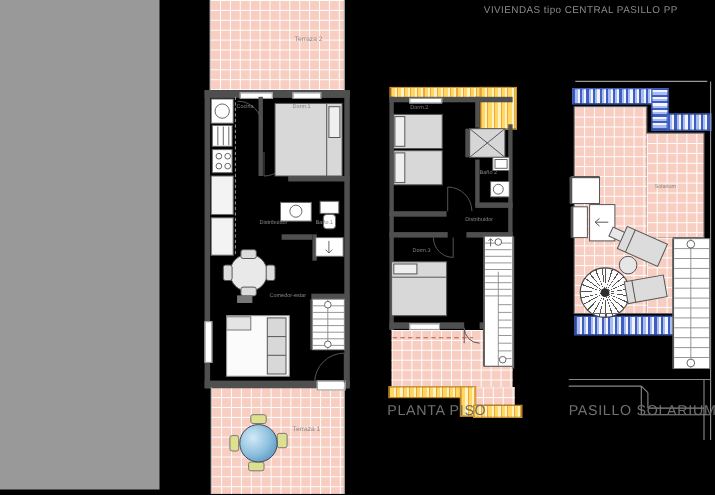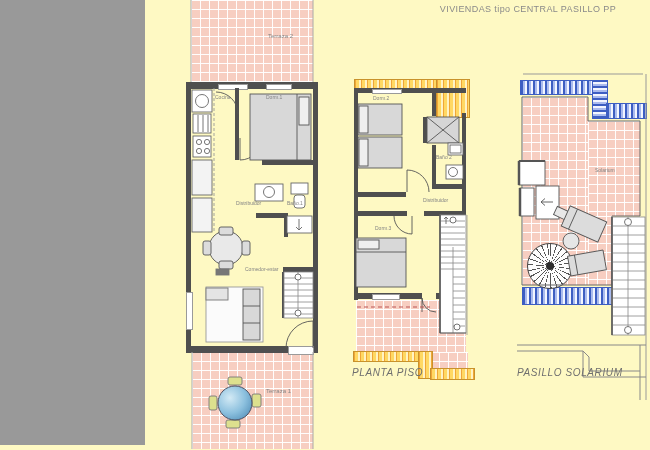--- a/index.html
+++ b/index.html
@@ -1,33 +1,33 @@
 <!DOCTYPE html>
 <html><head>
 <meta charset="utf-8">
 <style>
   html,body{margin:0;padding:0;background:#fff;}
-  #canvas{position:relative;width:650px;height:450px;background:#fef9c3;overflow:hidden;
+  #canvas{position:relative;width:650px;height:450px;background:#000000;overflow:hidden;
           font-family:"Liberation Sans", sans-serif;}
   .abs{position:absolute;}
   .wall{position:absolute;background:#4f4f4f;}
   .win{position:absolute;background:#fff;border:0.5px solid #9a9a9a;}
   .tile{position:absolute;background-color:#f7cec1;
         background-image:linear-gradient(rgba(255,255,255,.95) 1px,transparent 1px),
                          linear-gradient(90deg,rgba(255,255,255,.95) 1px,transparent 1px);
         background-size:9px 9px;}
   .hy{position:absolute;border:1px solid #c8922c;
       background:repeating-linear-gradient(90deg,#f0a638 0 1px,#ffd863 1px 4px,#fff3c4 4px 6px);}
   .hb{position:absolute;border:1px solid #3d5ec2;
       background:repeating-linear-gradient(90deg,#3d5ec2 0 2px,#aabbee 2px 4px,#f2f5ff 4px 6px);}
   .hbh{position:absolute;border:1px solid #3d5ec2;
       background:repeating-linear-gradient(0deg,#3d5ec2 0 2px,#aabbee 2px 4px,#f2f5ff 4px 6px);}
   .lbl{position:absolute;font-size:6px;line-height:7px;color:#858585;white-space:nowrap;}
   .lbl.sm{font-size:5px;line-height:6px;}
-  .plabel{position:absolute;font-size:10px;line-height:8px;color:#6f6f6f;letter-spacing:.6px;white-space:nowrap;font-style:italic;}
+  .plabel{position:absolute;font-size:13px;line-height:8px;color:#6f6f6f;letter-spacing:.6px;white-space:nowrap;}
   #title{position:absolute;left:428px;top:4px;width:200px;text-align:center;
          font-size:9px;color:#8a8a8a;letter-spacing:.4px;white-space:nowrap;}
   #spiral{position:absolute;left:527px;top:243px;width:46px;height:46px;border-radius:50%;
           border:1px solid #444;box-sizing:border-box;
           background:repeating-conic-gradient(#555 0deg 3deg,#fdfdfd 3deg 16deg);}
   #spiral-dot{position:absolute;left:546px;top:262px;width:8px;height:8px;border-radius:50%;background:#2e2e2e;}
   svg{position:absolute;left:0;top:0;}
 </style>
 </head>
 <body>

